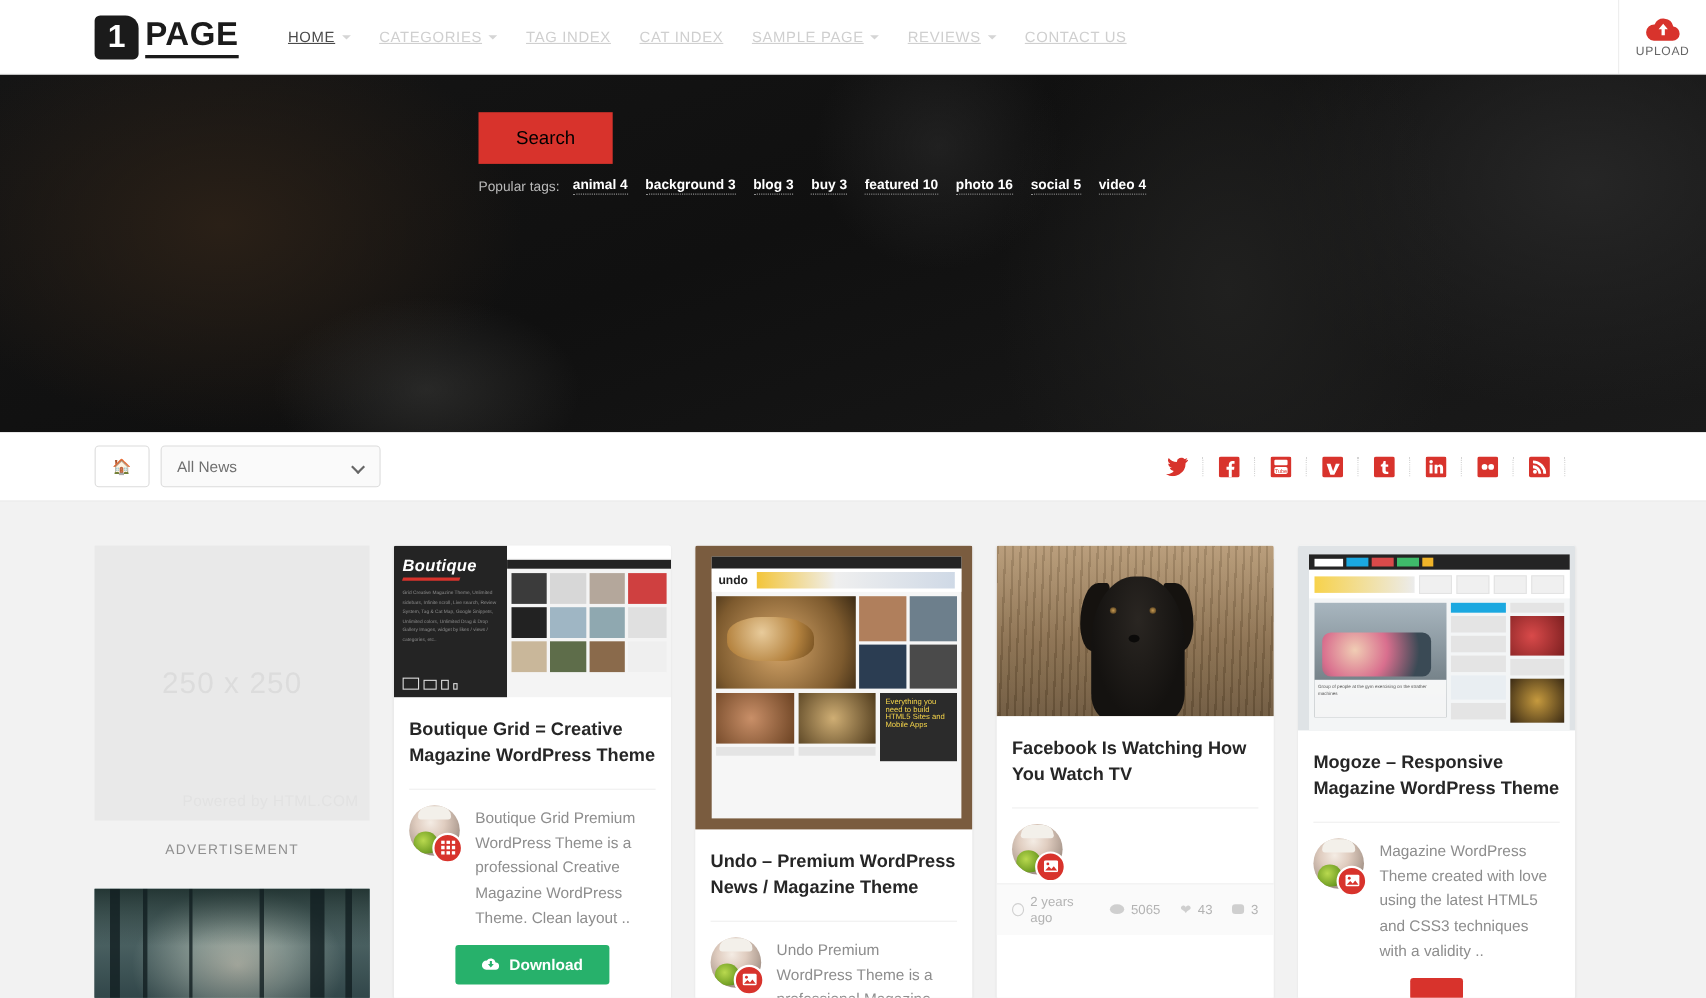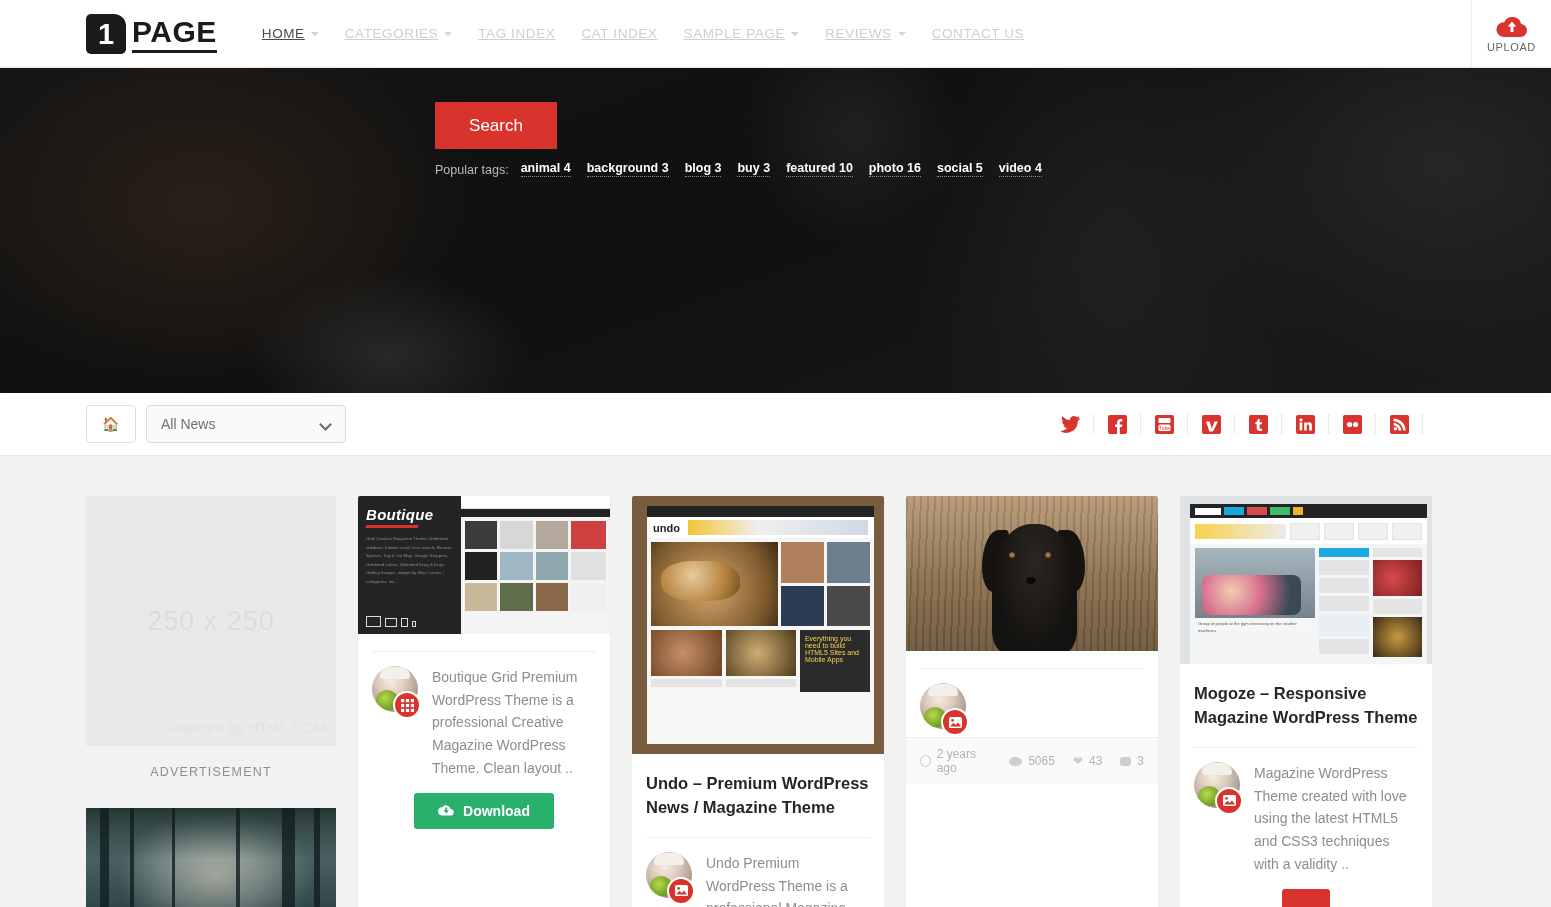--- a/index.html
+++ b/index.html
@@ -104,21 +104,21 @@
     margin-top: 34px; width: 681px; height: 47px; display: flex;
   }
   .hero-search input {
     flex: 1; border: none; outline: none;
     background: rgba(246,246,246,.92);
     padding: 0 20px; font-size: 15px; color: #555;
     font-family: "Liberation Sans", sans-serif;
   }
   .hero-search input::placeholder { color: #8d8d8d; }
   .hero-search button {
-    width: 122px; background: #d8332c; color: #ffffff; border: none;
+    width: 122px; background: #d8332c; color: #000000; border: none;
     font-size: 17px; cursor: pointer; font-family: "Liberation Sans", sans-serif;
   }
   .tags {
     position: relative; z-index: 2;
     margin-top: 12px; width: 681px;
     font-size: 12.5px; color: #b9b9b9;
     display: flex; align-items: flex-end; flex-wrap: wrap; gap: 0;
   }
   .tags-label { margin-right: 12px; }
   .tag {
@@ -523,20 +523,21 @@
           <div class="bq-tile" style="background:#9fb6c4"></div>
           <div class="bq-tile" style="background:#8fa8b0"></div>
           <div class="bq-tile" style="background:#e0e0e0"></div>
           <div class="bq-tile" style="background:#c9b79a"></div>
           <div class="bq-tile" style="background:#5e6d4a"></div>
           <div class="bq-tile" style="background:#8a6a4b"></div>
           <div class="bq-tile" style="background:#efefef"></div>
         </div>
       </div>
     </div>
+    <div class="card-title">Boutique Grid = Creative Magazine WordPress Theme</div>
     <div class="card-sep"></div>
     <div class="card-body">
       <div class="avatar-wrap">
         <div class="avatar"></div>
         <div class="badge">
           <svg width="13" height="13" viewBox="0 0 13 13">
             <g fill="#fff">
               <rect x="0" y="0" width="3.2" height="3.2"></rect>
                 <rect x="4.9" y="0" width="3.2" height="3.2"></rect>
                 <rect x="9.8" y="0" width="3.2" height="3.2"></rect>
@@ -620,20 +621,21 @@
 
   <div class="card">
     <div class="thumb dog-thumb">
       <span class="dog-ear-l"></span>
       <span class="dog-ear-r"></span>
       <span class="dog-body"></span>
       <span class="dog-eye l"></span>
       <span class="dog-eye r"></span>
       <span class="dog-nose"></span>
     </div>
+    <div class="card-title">Facebook Is Watching How You Watch TV</div>
     <div class="card-sep"></div>
     <div class="card-body">
       <div class="avatar-wrap">
         <div class="avatar"></div>
         <div class="badge">
           <svg width="13" height="11" viewBox="0 0 13 11">
               <rect x="0" y="0" width="13" height="11" rx="1.6" fill="#fff"></rect>
               <circle cx="3.6" cy="3.4" r="1.3" fill="#d8332c"></circle>
               <path d="M1.2 9.4l3.3-3.6 2.3 2.3 2.2-2.6 3 3.9z" fill="#d8332c"></path>
             </svg>

